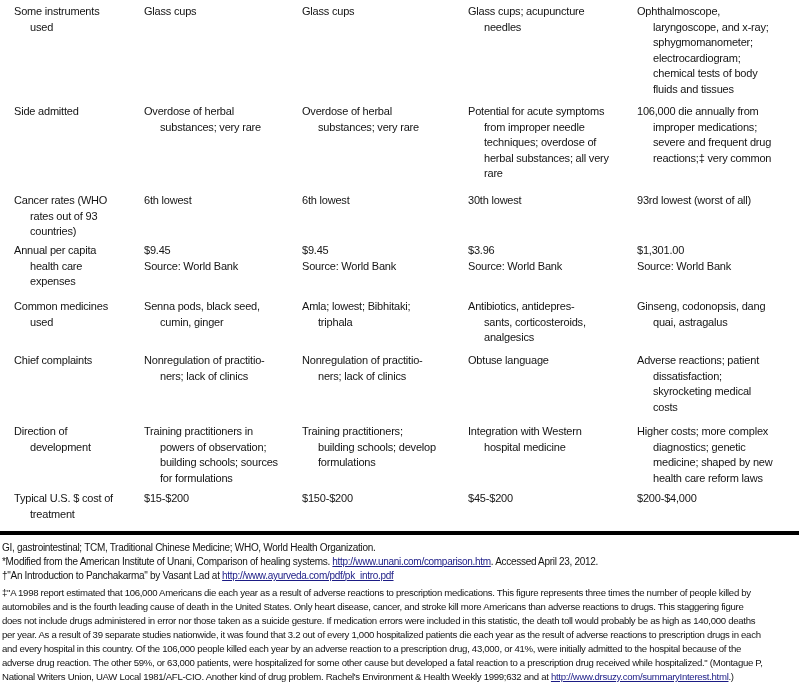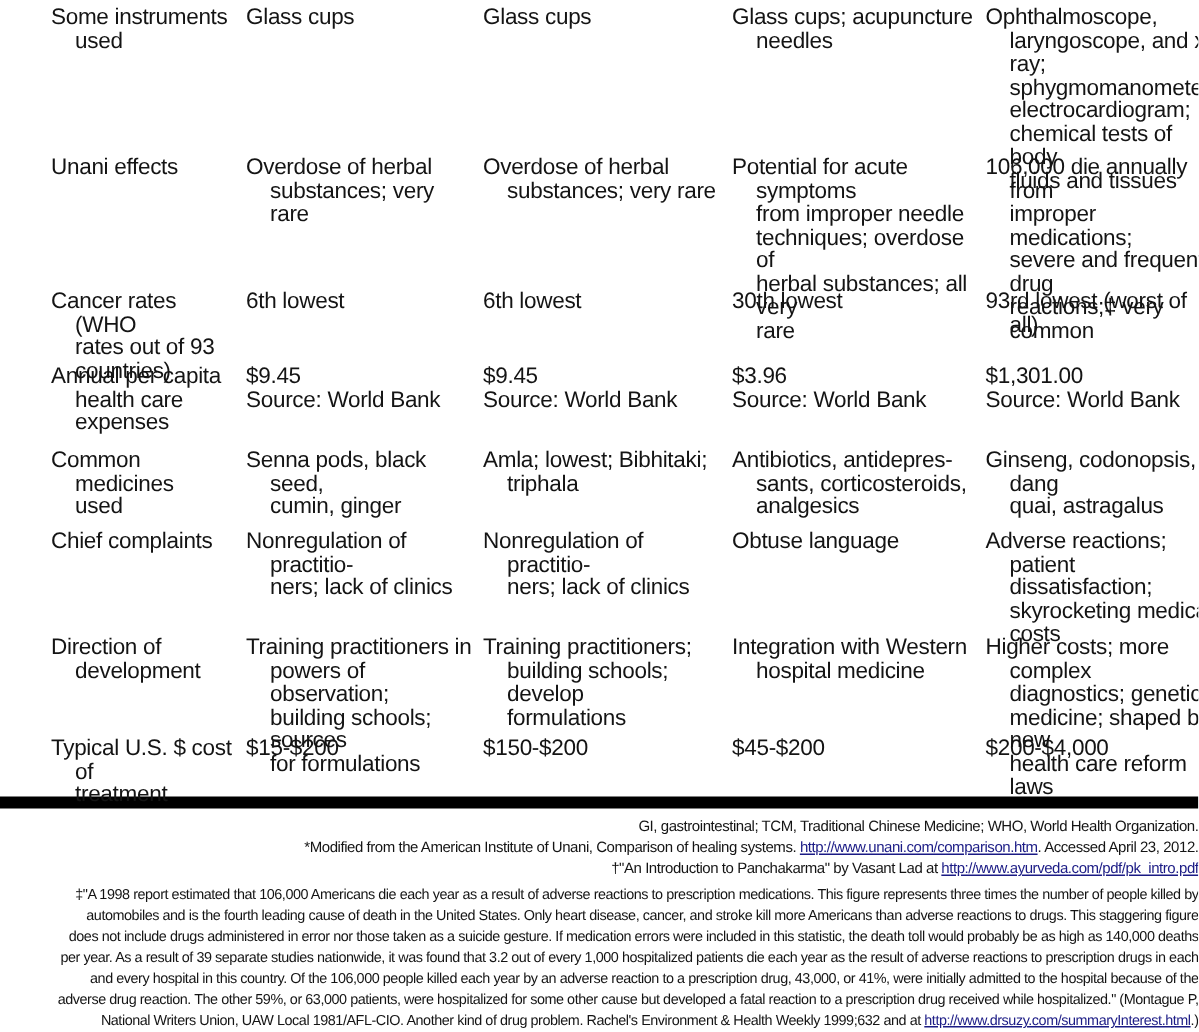--- a/index.html
+++ b/index.html
@@ -8,45 +8,43 @@
     width:799px;height:688px;
     overflow:hidden;
     background:#ffffff;
     color:#141414;
     font-family:"Liberation Sans", sans-serif;
     letter-spacing:-0.2px;
   }
   
   .tbl{
     padding:4px 0 0 14px;
-    font-size:15px;
+    font-size:11px;
     line-height:15.5px;
-    margin-left:20px;
   }
   .row{
     display:grid;
     grid-template-columns:130px 158px 166px 169px 162px;
   }
   .r1{height:100px}.r2{height:89px}.r3{height:50px}.r4{height:56px}
   .r5{height:54px}.r6{height:71px}.r7{height:67px}.r8{height:40px}
   .cell,.rlabel{
     white-space:pre-line;
     padding-left:16px;
     text-indent:-16px;
     padding-right:6px;
   }
   .flush .cell{padding-left:0;text-indent:0;}
   
   .footnotes{
-    border-top:8px solid #000000;
+    border-top:4px solid #000000;
     padding:6px 0 0 2px;
     font-size:10px;
     line-height:14px;
     letter-spacing:-0.3px;
-    text-align:right;
   }
   .fn-line{white-space:pre;overflow:hidden;}
   .fn-para{margin-top:3px;font-size:9.6px;line-height:14px;letter-spacing:-0.3px;}
   a.link{color:#1b1b85;text-decoration:underline;cursor:pointer;}
 </style>
 </head>
 <body>
 
 <div class="page">
 
@@ -61,21 +59,21 @@
 needles</div>
       <div class="cell">Ophthalmoscope,
 laryngoscope, and x-ray;
 sphygmomanometer;
 electrocardiogram;
 chemical tests of body
 fluids and tissues</div>
     </div>
 
     <div class="row r2">
-      <div class="rlabel">Unani effects</div>
+      <div class="rlabel">Side admitted</div>
       <div class="cell">Overdose of herbal
 substances; very rare</div>
       <div class="cell">Overdose of herbal
 substances; very rare</div>
       <div class="cell">Potential for acute symptoms
 from improper needle
 techniques; overdose of
 herbal substances; all very
 rare</div>
       <div class="cell">106,000 die annually from

